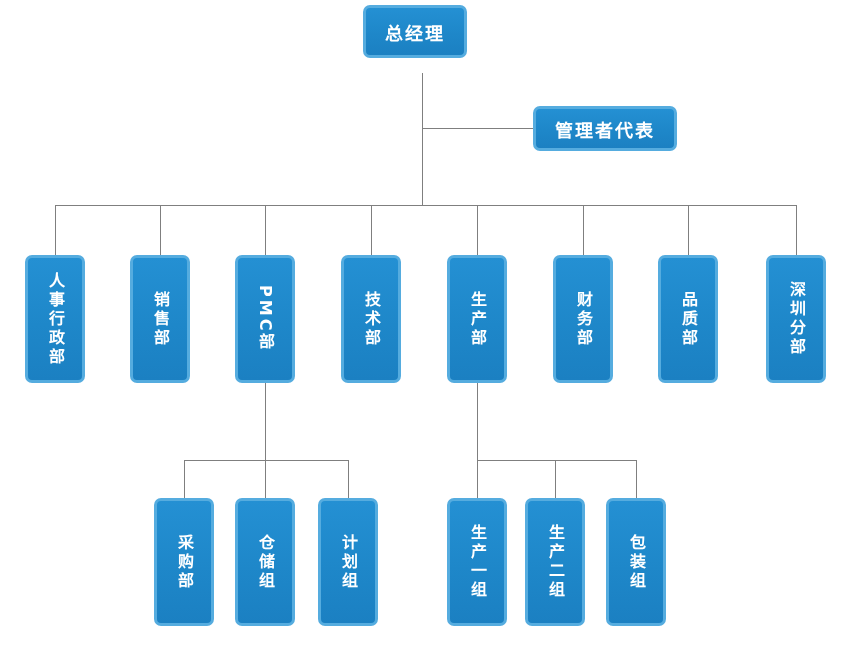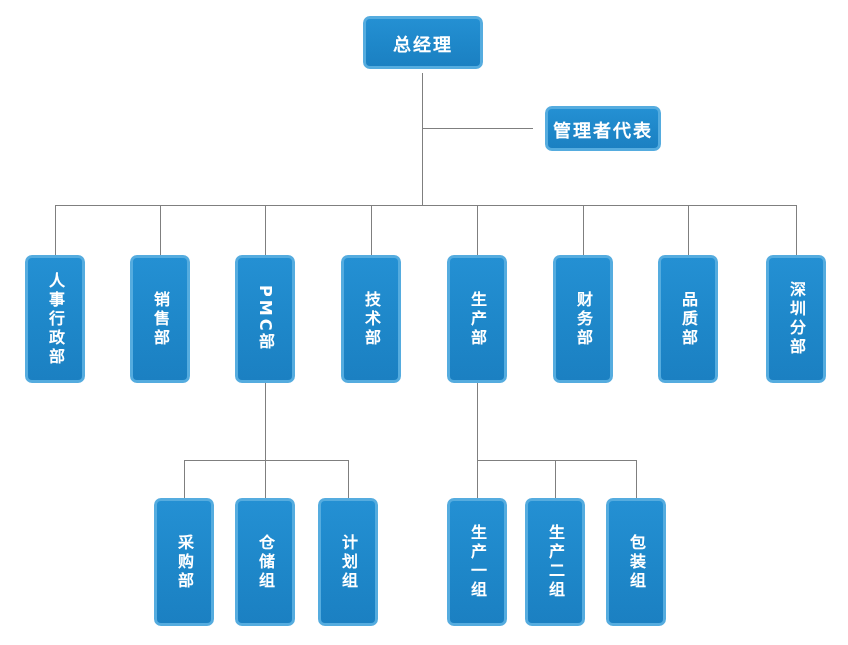--- a/index.html
+++ b/index.html
@@ -77,25 +77,25 @@
   <div class="vline" style="left:184px; top:460px; height:38px;"></div>
   <div class="vline" style="left:265px; top:460px; height:38px;"></div>
   <div class="vline" style="left:348px; top:460px; height:38px;"></div>
 
   <div class="vline" style="left:477px; top:383px; height:77px;"></div>
   <div class="hline" style="left:477px; top:460px; width:159px;"></div>
   <div class="vline" style="left:477px; top:460px; height:38px;"></div>
   <div class="vline" style="left:555px; top:460px; height:38px;"></div>
   <div class="vline" style="left:636px; top:460px; height:38px;"></div>
 
-  <div class="node top" style="left:363px; top:16px; width:120px; height:53px;">
+  <div class="node top" style="left:363px; top:5px; width:104px; height:53px;">
     <span class="label">总经理</span>
   </div>
 
-  <div class="node top" style="left:545px; top:106px; width:116px; height:45px;">
+  <div class="node top" style="left:533px; top:106px; width:144px; height:45px;">
     <span class="label">管理者代表</span>
   </div>
 
   <div class="node vert" style="left:25px; top:255px; width:60px; height:128px;">
     <span class="label">人事行政部</span>
   </div>
   <div class="node vert" style="left:130px; top:255px; width:60px; height:128px;">
     <span class="label">销售部</span>
   </div>
   <div class="node vert" style="left:235px; top:255px; width:60px; height:128px;">

